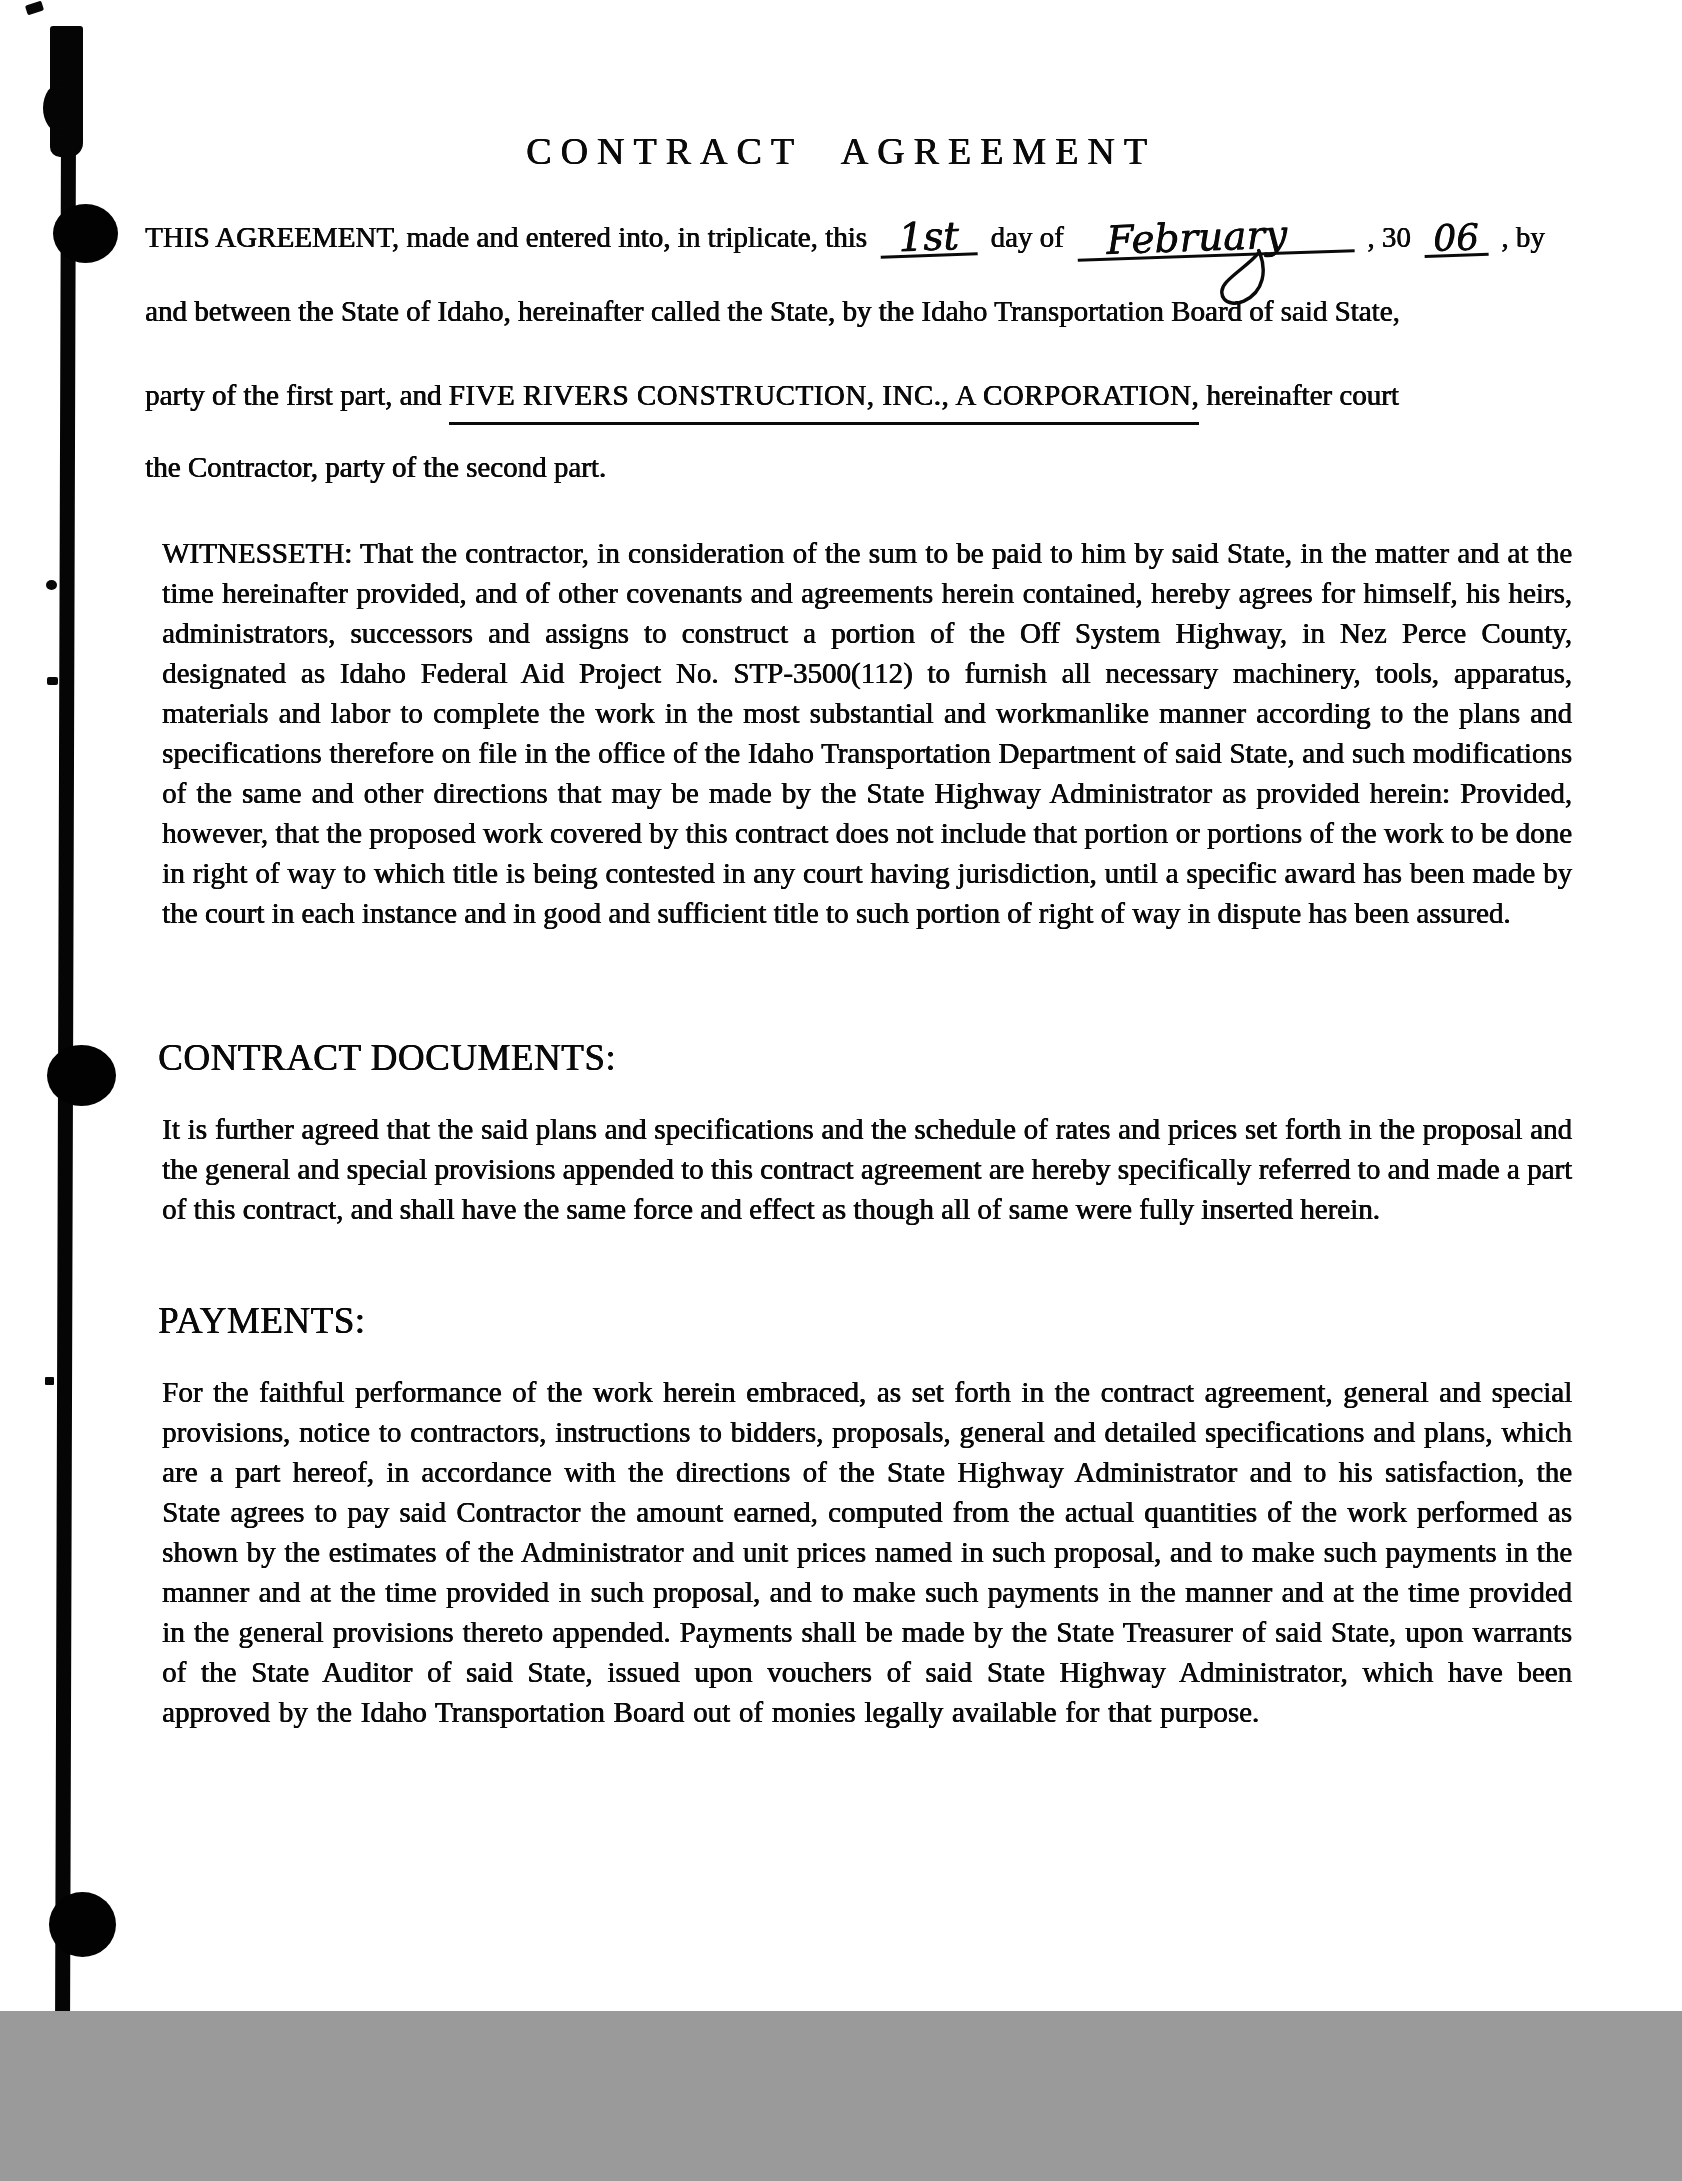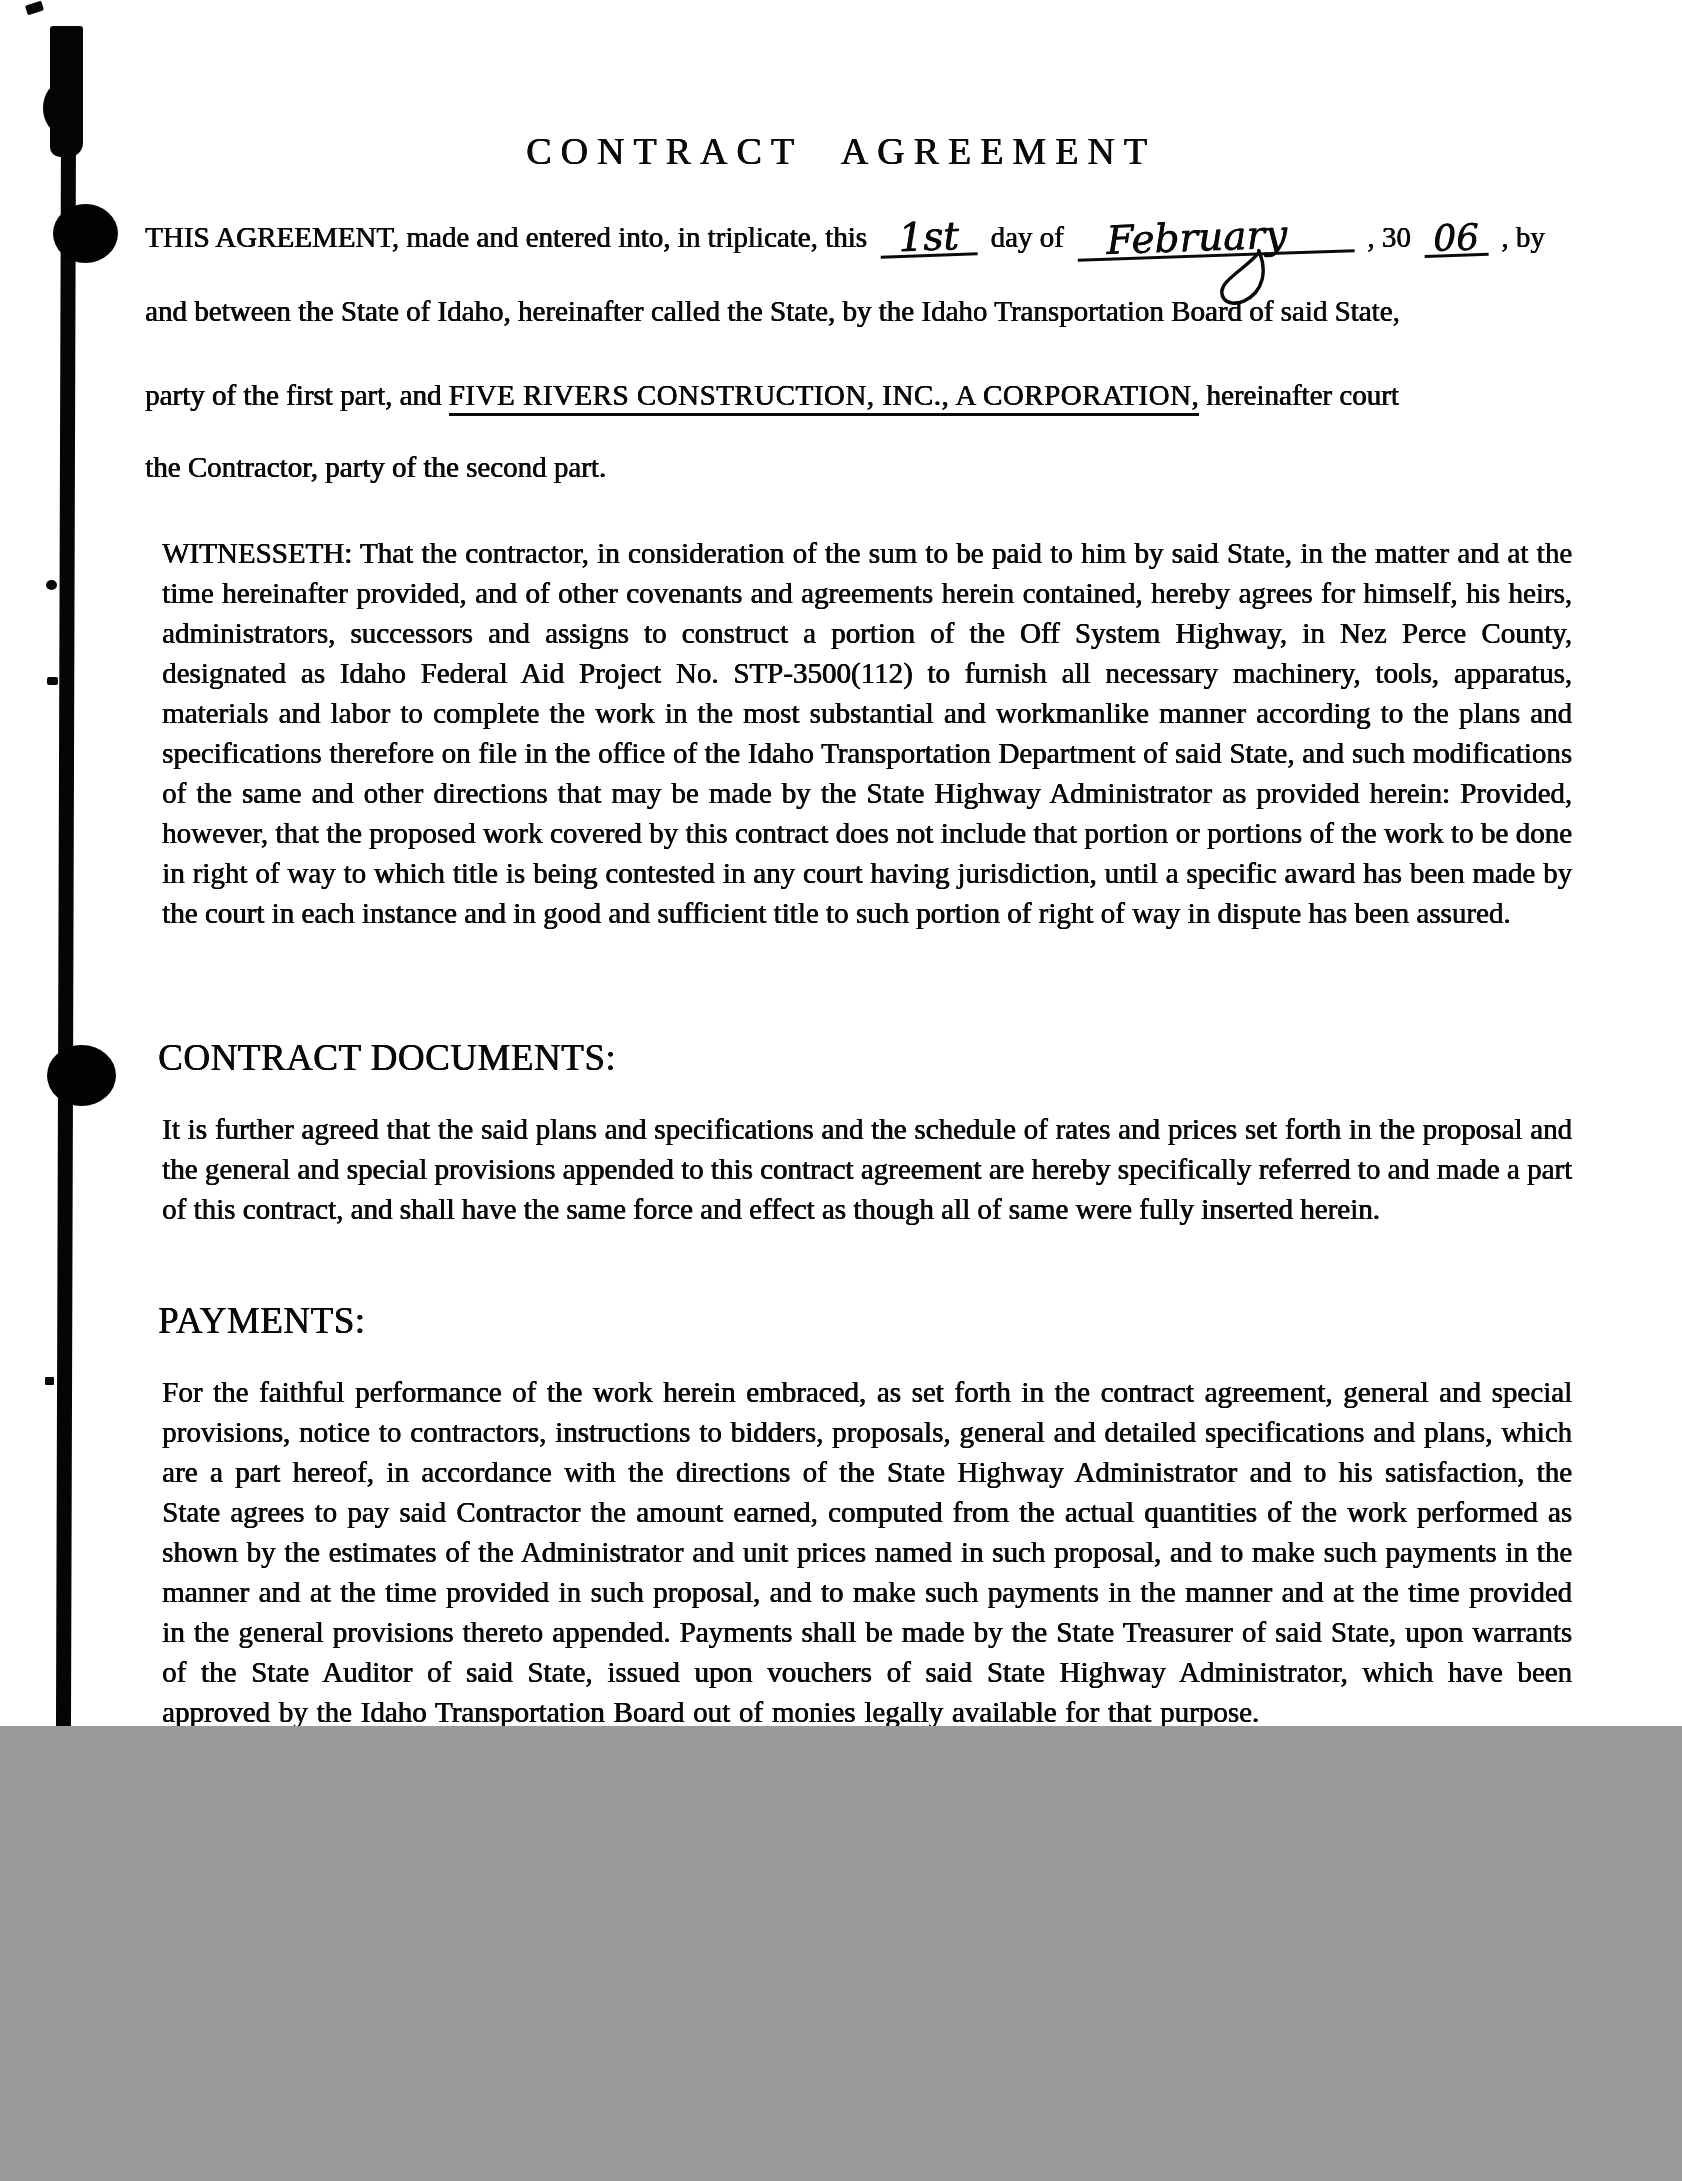--- a/index.html
+++ b/index.html
@@ -1,18 +1,18 @@
 <!DOCTYPE html>
 <html><head>
 <meta charset="utf-8">
 <style>
   html,body{margin:0;padding:0;background:#9a9a9a;}
   .page{
     position:relative;
-    width:1682px;height:1726px;
+    width:1682px;height:2011px;
     background:#ffffff;
     overflow:hidden;
     font-family:"Liberation Serif", serif;
     color:#0a0a0a;
   }
   
   .scan-bar{
     position:absolute;left:58px;top:26px;width:15px;height:2115px;
     background:#050505;transform:rotate(0.18deg);border-radius:3px;
   }
@@ -50,21 +50,21 @@
     font-size:39px;line-height:0.9;
     border-bottom:3px solid #0a0a0a;
     text-align:center;vertical-align:baseline;
     transform:rotate(-2deg) translateY(3px);
     padding:0 8px 0 8px;margin:0 6px;
   }
   .hand-day{min-width:81px;}
   .hand-month{min-width:223px;padding-right:46px;}
   .hand-year{min-width:48px;font-size:36px;}
   .loop-svg{position:absolute;left:46%;bottom:-55px;pointer-events:none;}
-  .company{border-bottom:3px solid #0a0a0a;padding-bottom:2px;letter-spacing:0.5px;}
+  .company{border-bottom:3px solid #0a0a0a;padding-bottom:11px;letter-spacing:0.5px;}
   .para{
     position:absolute;left:145px;width:1410px;
     font-size:29px;line-height:40px;text-align:justify;margin-left:17px;
   }
   .p-witnesseth{top:533px;}
   .heading{position:absolute;left:158px;font-size:37px;letter-spacing:0.5px;}
   .h-contract{top:1036px;}
   .p-contract{top:1109px;}
   .h-payments{top:1299px;}
   .p-payments{top:1372px;word-spacing:1.5px;}

